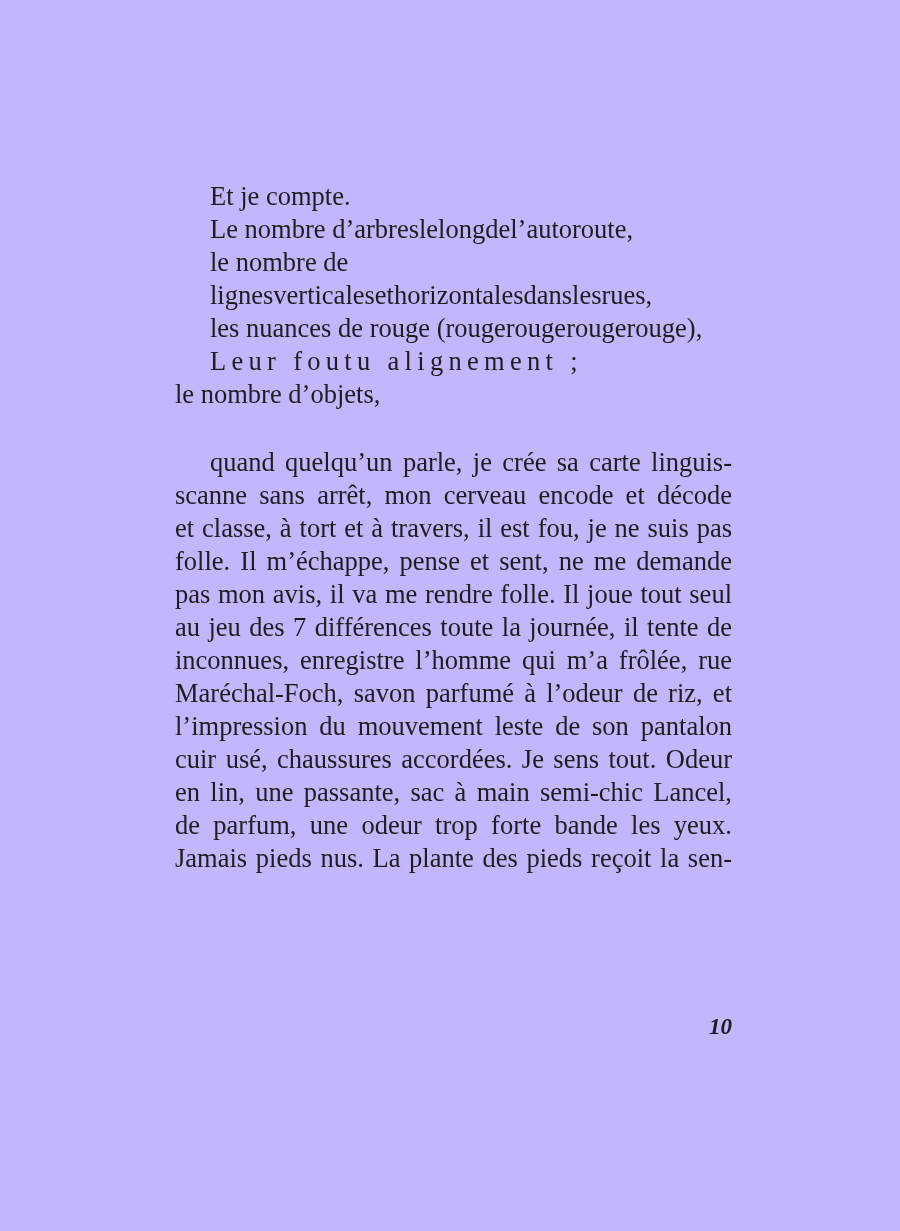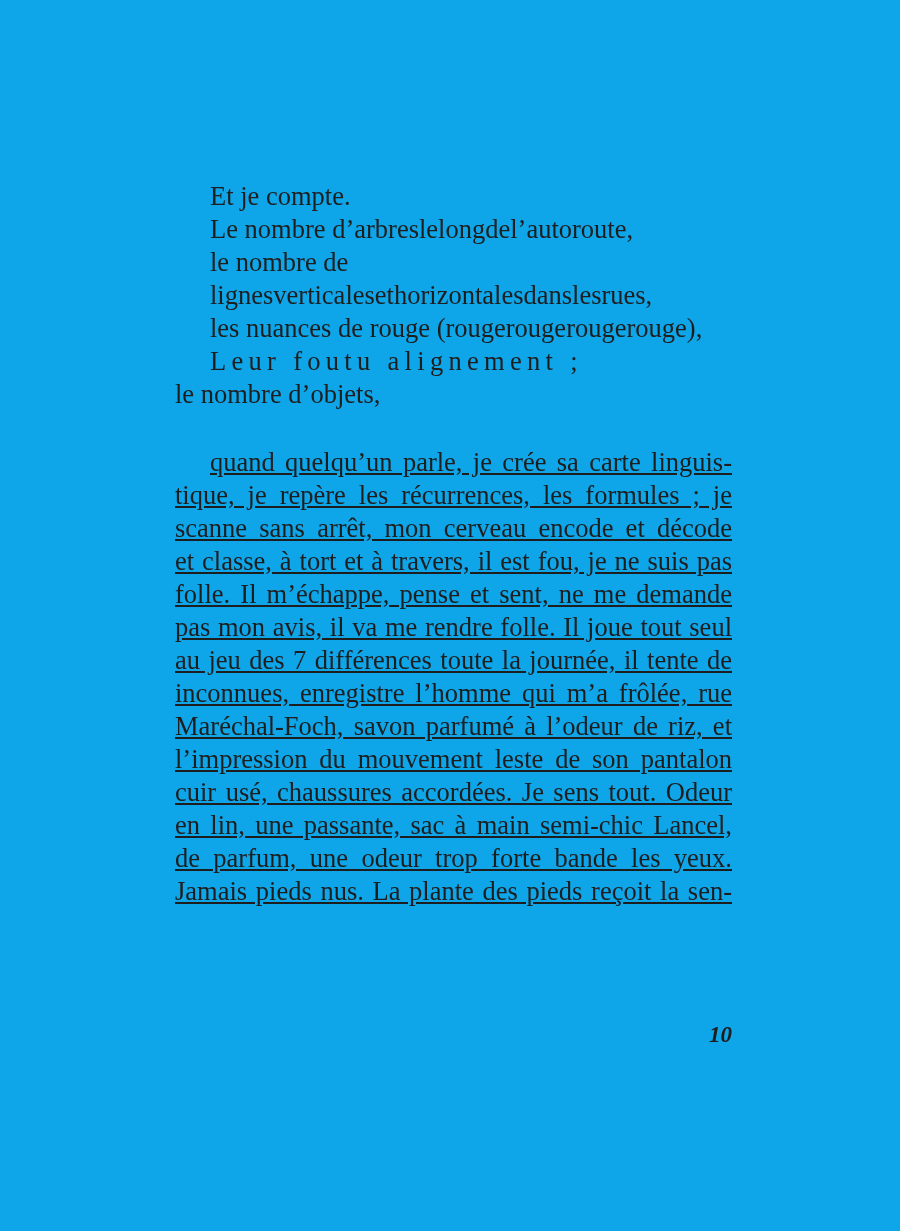--- a/index.html
+++ b/index.html
@@ -1,78 +1,76 @@
 <!DOCTYPE html>
 <html><head>
 <meta charset="utf-8">
 <style>
   html, body { margin: 0; padding: 0; background: #ffffff; }
   .page {
     position: relative;
     width: 900px;
     height: 1231px;
-    background: #0ea5e9;
+    background: #c4b5fd;
     font-family: "Liberation Serif", "DejaVu Serif", serif;
     color: #1e1e1e;
     overflow: hidden;
   }
   .text-block {
     position: absolute;
     left: 175px;
     top: 180px;
     width: 557px;
   }
   .poem .line {
     font-size: 26.5px;
     line-height: 33px;
     white-space: pre;
     text-align: left;
   }
   .poem .line.indent { padding-left: 35px; }
   .poem .line.spaced { letter-spacing: 0.2em; }
-  .para { margin-top: 35px; text-decoration: underline; }
+  .para { margin-top: 35px; }
   .para .jline {
     font-size: 26.5px;
     line-height: 33px;
     text-align: justify;
     text-align-last: justify;
     text-justify: inter-word;
   }
   .para .jline.first { text-indent: 35px; }
   .page-number {
     position: absolute;
     top: 1012px;
     right: 168px;
     font-size: 23px;
     line-height: 30px;
     font-style: italic;
     font-weight: bold;
     color: #1e1e1e;
-    margin-top: 8px;
   }
 </style>
 </head>
 <body>
 
 <div class="page">
   <div class="text-block">
 
     <div class="poem">
       <div class="line indent">Et je compte.</div>
       <div class="line indent">Le nombre d’arbreslelongdel’autoroute,</div>
       <div class="line indent">le nombre de</div>
       <div class="line indent">lignesverticalesethorizontalesdanslesrues,</div>
       <div class="line indent">les nuances de rouge (rougerougerougerouge),</div>
       <div class="line indent spaced">Leur foutu alignement ;</div>
       <div class="line">le nombre d’objets,</div>
     </div>
 
     <div class="para">
       <div class="jline first">quand quelqu’un parle, je crée sa carte linguis-</div>
-      <div class="jline">tique, je repère les récurrences, les formules ; je</div>
       <div class="jline">scanne sans arrêt, mon cerveau encode et décode</div>
       <div class="jline">et classe, à tort et à travers, il est fou, je ne suis pas</div>
       <div class="jline">folle. Il m’échappe, pense et sent, ne me demande</div>
       <div class="jline">pas mon avis, il va me rendre folle. Il joue tout seul</div>
       <div class="jline">au jeu des 7 différences toute la journée, il tente de</div>
       <div class="jline">inconnues, enregistre l’homme qui m’a frôlée, rue</div>
       <div class="jline">Maréchal-Foch, savon parfumé à l’odeur de riz, et</div>
       <div class="jline">l’impression du mouvement leste de son pantalon</div>
       <div class="jline">cuir usé, chaussures accordées. Je sens tout. Odeur</div>
       <div class="jline">en lin, une passante, sac à main semi-chic Lancel,</div>

